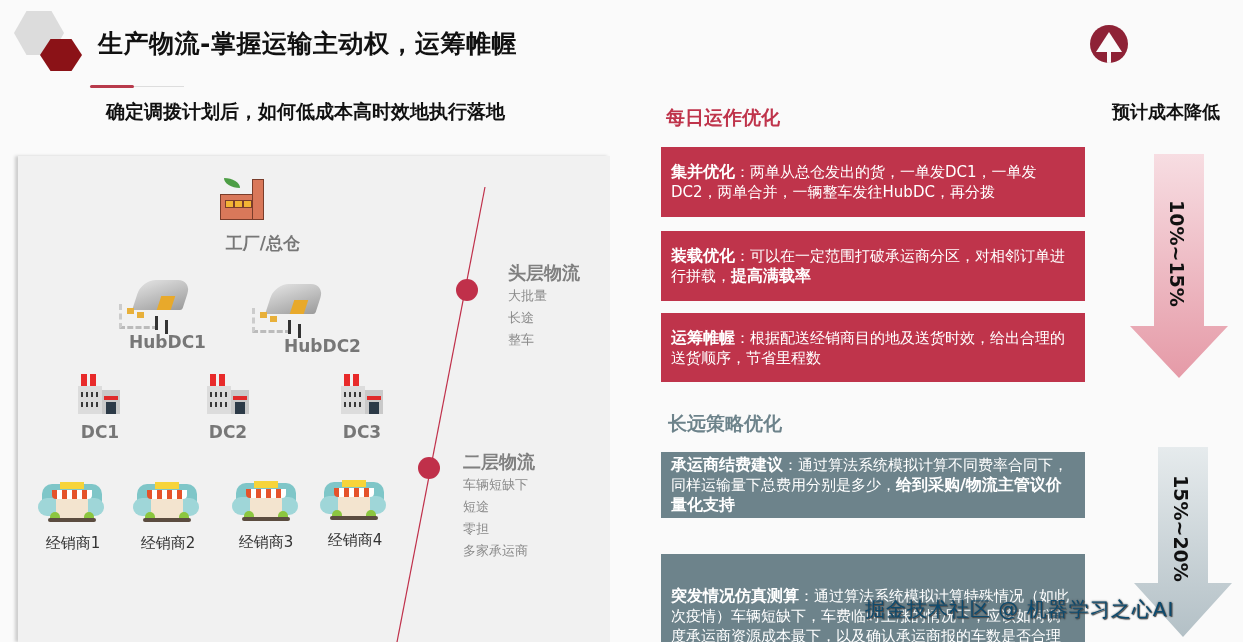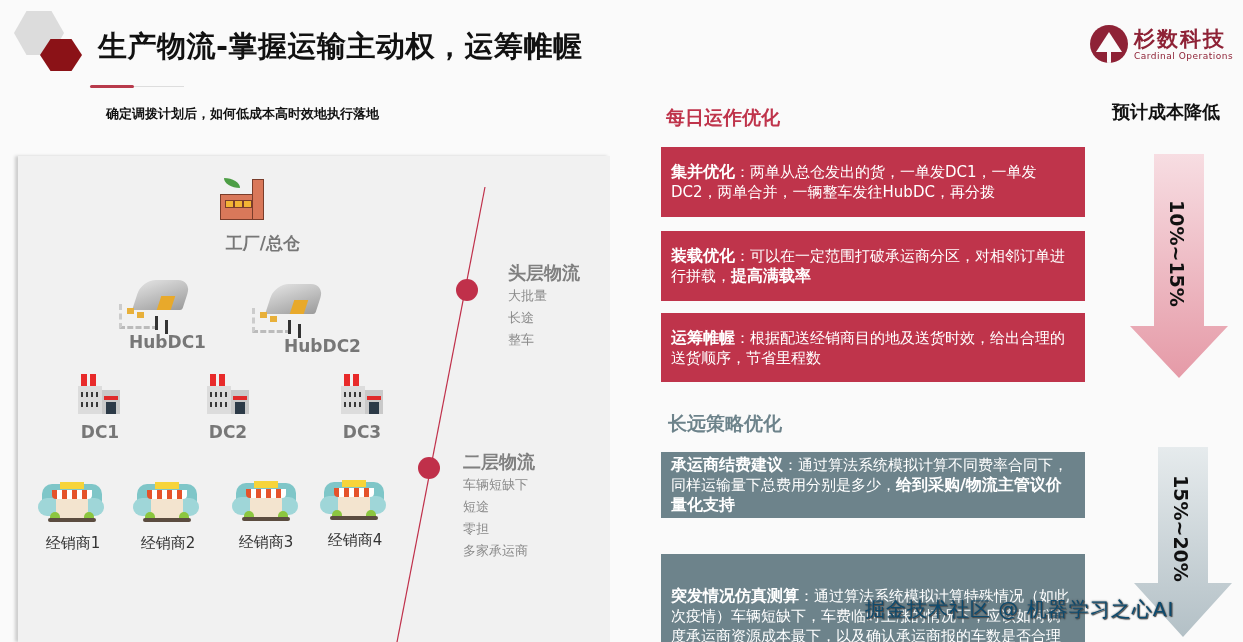--- a/index.html
+++ b/index.html
@@ -2,24 +2,24 @@
 <html><head>
 <meta charset="utf-8">
 <style>
   html,body{margin:0;padding:0;}
   body{width:1243px;height:642px;overflow:hidden;background:#fafafa;font-family:"DejaVu Sans","Liberation Sans",sans-serif;position:relative;}
   .abs{position:absolute;}
   
   .hex{position:absolute;width:50px;height:44px;clip-path:polygon(25% 0,75% 0,100% 50%,75% 100%,25% 100%,0 50%);}
   .hex.gray{left:14px;top:11px;background:#dcdcdc;}
   .hex.red{left:40px;top:39px;width:42px;height:32px;background:#8b1217;}
-  .title{left:98px;top:27px;font-size:29px;font-weight:bold;color:#111;letter-spacing:0.5px;}
+  .title{left:98px;top:27px;font-size:25px;font-weight:bold;color:#111;letter-spacing:0.5px;}
   .rule-red{left:90px;top:85px;width:44px;height:3px;background:#b83a4b;border-radius:2px;}
   .rule-gray{left:134px;top:86px;width:50px;height:1px;background:#ddd;}
-  .subtitle{left:106px;top:105px;font-size:13px;font-weight:bold;color:#111;}
+  .subtitle{left:106px;top:99px;font-size:19px;font-weight:bold;color:#111;}
   
   .logo{left:1090px;top:25px;display:flex;align-items:center;}
   .logo-circle{width:38px;height:38px;border-radius:50%;background:#8e2236;position:relative;overflow:hidden;}
   .logo-circle .tree{position:absolute;left:6px;top:7px;width:0;height:0;border-left:13px solid transparent;border-right:13px solid transparent;border-bottom:20px solid #fafafa;}
   .logo-circle .trunk{position:absolute;left:17px;top:24px;width:4px;height:14px;background:#fafafa;}
   .logo-text{margin-left:6px;display:flex;flex-direction:column;}
   .logo-cn{font-size:21px;font-weight:bold;color:#8e2236;letter-spacing:2px;line-height:24px;}
   .logo-en{font-size:9px;color:#8e2236;letter-spacing:0.5px;}
   
   .panel{left:18px;top:156px;width:592px;height:486px;background:#f1f1f1;box-shadow:-3px 0 3px rgba(0,0,0,0.18);}
@@ -77,24 +77,20 @@
 <div class="abs title">生产物流-掌握运输主动权，运筹帷幄</div>
 <div class="abs rule-red"></div>
 <div class="abs rule-gray"></div>
 <div class="abs subtitle">确定调拨计划后，如何低成本高时效地执行落地</div>
 
 <div class="abs logo">
   <div class="logo-circle">
     <div class="tree"></div>
       <div class="trunk"></div>
   </div>
-  <div class="logo-text">
-    <span class="logo-cn">杉数科技</span>
-    <span class="logo-en">Cardinal Operations</span>
-  </div>
 </div>
 
 <div class="abs panel"></div>
 
 <div class="abs factory">
   <div class="leaf"></div>
   <div class="body"></div>
   <div class="chimney"></div>
   <div class="win" style="left:7px"></div>
   <div class="win" style="left:16px"></div>

